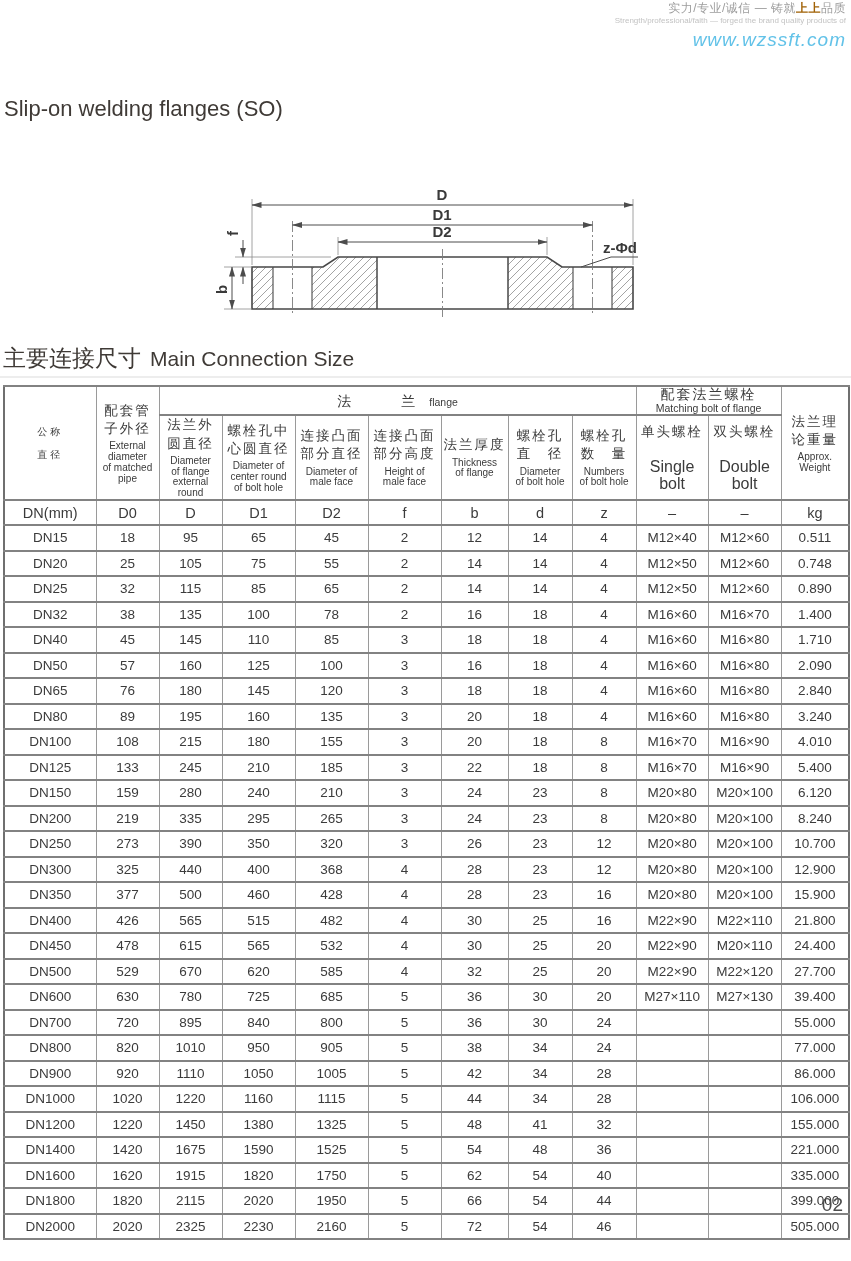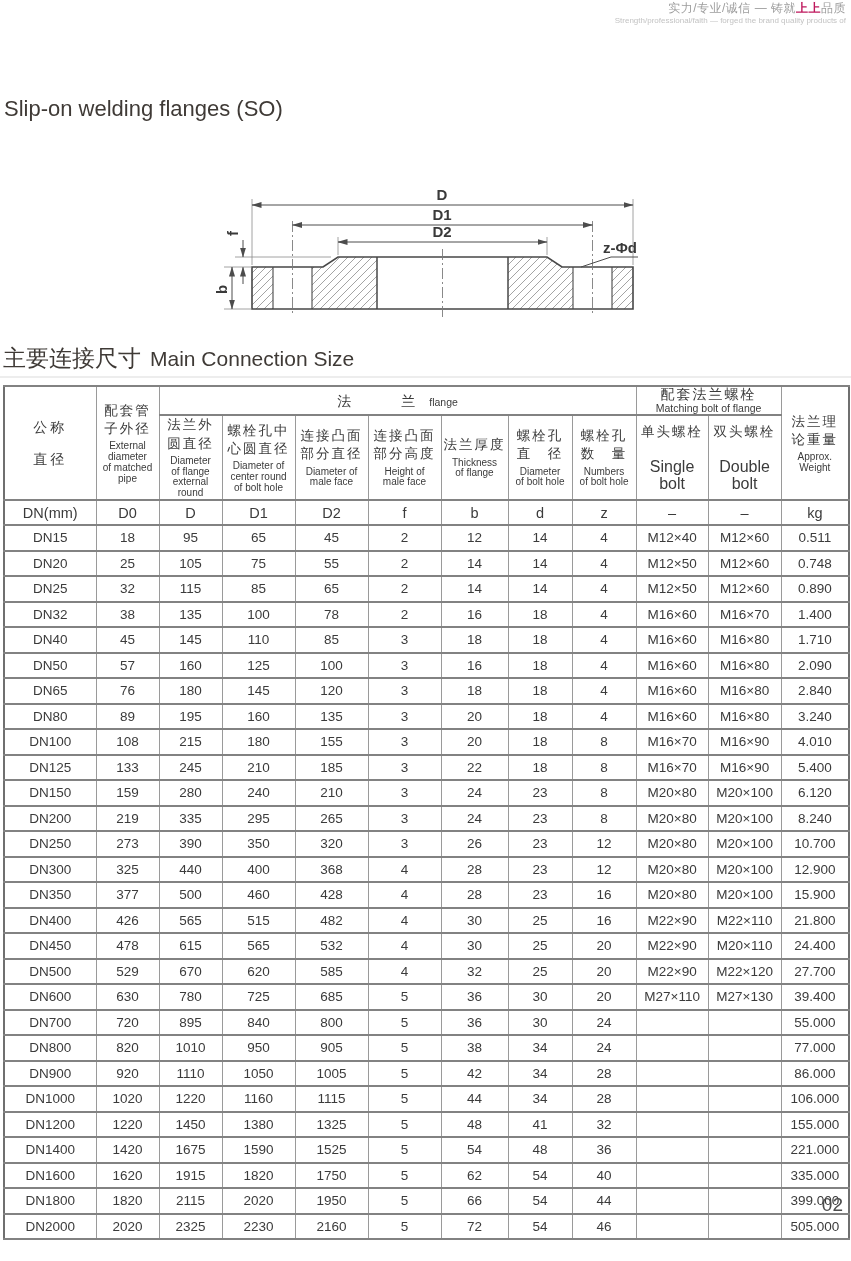--- a/index.html
+++ b/index.html
@@ -3,21 +3,21 @@
 <meta charset="utf-8">
 <style>
   html,body{margin:0;padding:0;background:#fff;}
   .page{
     position:relative;width:851px;height:1261px;background:#fff;overflow:hidden;
     font-family:"Liberation Sans", sans-serif;color:#3b3b3b;
   }
   
   .brand{position:absolute;top:2px;right:5px;text-align:right;}
   .brand .cn{font-size:12px;color:#9d9d9d;letter-spacing:.5px;line-height:13px;}
-  .brand .cn .strong{color:#be185d;font-weight:bold;}
+  .brand .cn .strong{color:#a16207;font-weight:bold;}
   .brand .en{font-size:8px;color:#c3c3c3;line-height:9px;margin-top:1px;}
   .brand .web{font-size:19px;font-style:italic;color:#62c2e8;letter-spacing:1px;margin-top:4px;}
   
   .title-cn{position:absolute;left:4px;top:40px;font-size:37px;letter-spacing:1px;color:#3f3a36;}
   .title-en{position:absolute;left:4px;top:96px;font-size:22px;color:#3f3a36;}
   .section{position:absolute;left:3px;top:343px;font-size:23px;color:#3f3a36;}
   .section .en{font-size:21px;margin-left:9px;}
   .soft-rule{position:absolute;left:0;top:376px;width:851px;height:2px;background:#ededed;}
   
   .drawing{position:absolute;left:190px;top:183px;width:480px;height:142px;}
@@ -33,36 +33,37 @@
     border-top:2px solid #828282;border-bottom:2px solid #828282;
     padding:0;text-align:center;vertical-align:middle;font-weight:normal;
     overflow:hidden;
   }
   tr.r1 th{height:25px;}
   tr.r2 th{height:71px;}
   tr.r3 td{height:23px;font-size:14.5px;}
   tbody.data td{height:23.5px;font-size:13.5px;white-space:nowrap;}
   .cn{font-size:13.5px;letter-spacing:2px;line-height:1.35;white-space:pre-line;}
   .en{font-size:10px;letter-spacing:0;line-height:1.08;margin-top:3px;white-space:pre-line;}
-  .dn-head .cn{font-size:14px;letter-spacing:3px;line-height:2.3;}
+  .dn-head .cn{font-size:10px;letter-spacing:3px;line-height:2.3;}
   .group-cn{font-size:14px;letter-spacing:2px;line-height:1.1;}
   .group-en{font-size:10.5px;line-height:1.05;margin-top:1px;}
   .spread{letter-spacing:50px;margin-right:-36px;}
   .bolt-en{font-size:16px;margin-top:16px;}
   
   .page-num{position:absolute;right:8px;top:1194px;font-size:19px;color:#4c4c4c;}
 </style>
 </head>
 <body>
 
 <div class="page">
 
   <div class="brand">
     <div class="cn"><span>实力/专业/诚信 — 铸就</span><span class="strong">上上</span><span>品质</span></div>
     <div class="en">Strength/professional/faith — forged the brand quality products of</div>
+    <div class="web">www.wzssft.com</div>
   </div>
 
   <div class="title-en">Slip-on welding flanges (SO)</div>
 
   <div class="drawing">
     <svg viewBox="0 0 480 142" width="480" height="142">
       <defs>
         <pattern id="hatch" width="8" height="8" patternUnits="userSpaceOnUse">
           <path d="M-1,9 L9,-1 M-1,1 L1,-1 M7,9 L9,7" stroke="#9a9a9a" stroke-width="0.9" fill="none"></path>
         </pattern>

